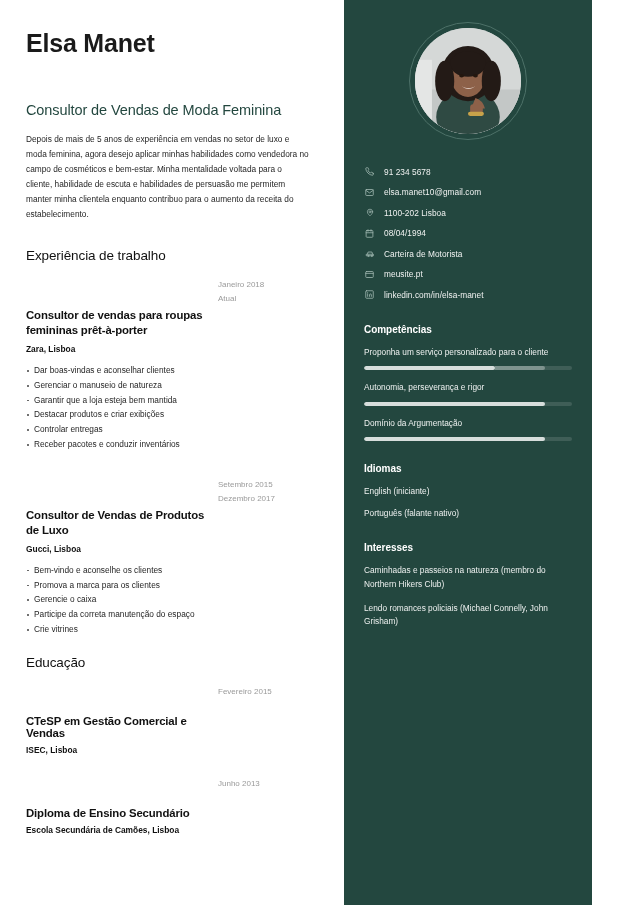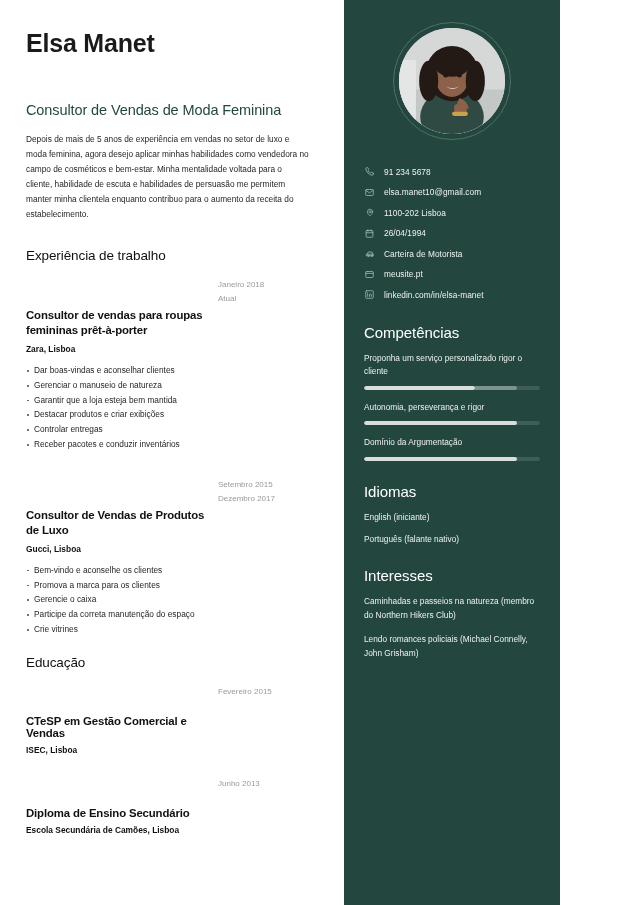--- a/index.html
+++ b/index.html
@@ -134,21 +134,21 @@
     font-size: 8.4px;
     font-weight: bold;
     color: #111111;
   }
 
   .spacer-exp { height: 6px; }
   .edu-block { margin-top: 14px; }
 
   
   .sidebar {
-    width: 216px;
+    width: 248px;
     height: 905px;
     background: #23473F;
     padding: 22px 20px 0 20px;
     color: #ffffff;
   }
 
   .photo-wrap {
     width: 118px;
     height: 118px;
     margin: 0 auto 26px auto;
@@ -189,22 +189,22 @@
 
   .c-icon svg { display: block; }
 
   .contact-text {
     font-size: 8.3px;
     color: #f0f2f1;
     letter-spacing: 0.05px;
   }
 
   .side-title {
-    font-size: 15px;
-    font-weight: normal;
+    font-size: 10px;
+    font-weight: bold;
     color: #ffffff;
     margin-bottom: 11px;
     letter-spacing: -0.05px;
   }
 
   .side-block { margin-bottom: 22px; }
 
   .skill { margin-bottom: 11px; }
 
   .skill-label {
@@ -383,21 +383,21 @@
         <span class="contact-text">1100-202 Lisboa</span>
       </li>
 
       <li class="contact-row">
         <span class="c-icon">
           <svg width="9" height="9" viewBox="0 0 24 24" fill="none" stroke="currentColor" stroke-width="2.2" stroke-linecap="round" stroke-linejoin="round">
               <rect x="3" y="4" width="18" height="18" rx="2"></rect>
               <path d="M16 2v4M8 2v4M3 10h18"></path>
             </svg>
         </span>
-        <span class="contact-text">26/04/1994</span>
+        <span class="contact-text">08/04/1994</span>
       </li>
 
       <li class="contact-row">
         <span class="c-icon">
           <svg width="10" height="9" viewBox="0 0 24 24" fill="none" stroke="currentColor" stroke-width="2.2" stroke-linecap="round" stroke-linejoin="round">
               <path d="M3 14h18v4H3z"></path>
               <path d="M5 14 7 8h10l2 6"></path>
               <circle cx="7.5" cy="18.5" r="1.6"></circle>
               <circle cx="16.5" cy="18.5" r="1.6"></circle>
             </svg>
@@ -424,21 +424,21 @@
         </span>
         <span class="contact-text">linkedin.com/in/elsa-manet</span>
       </li>
 
     </ul>
 
     <div class="side-block">
       <div class="side-title">Competências</div>
 
       <div class="skill">
-        <div class="skill-label">Proponha um serviço personalizado rigor o cliente</div>
+        <div class="skill-label">Proponha um serviço personalizado para o cliente</div>
         <div class="bar-track">
           <div class="bar-row">
             <div class="bar-fill" style="width:63%"></div>
             <div class="bar-mid" style="width:24%"></div>
           </div>
         </div>
       </div>
 
       <div class="skill">
         <div class="skill-label">Autonomia, perseverança e rigor</div>

